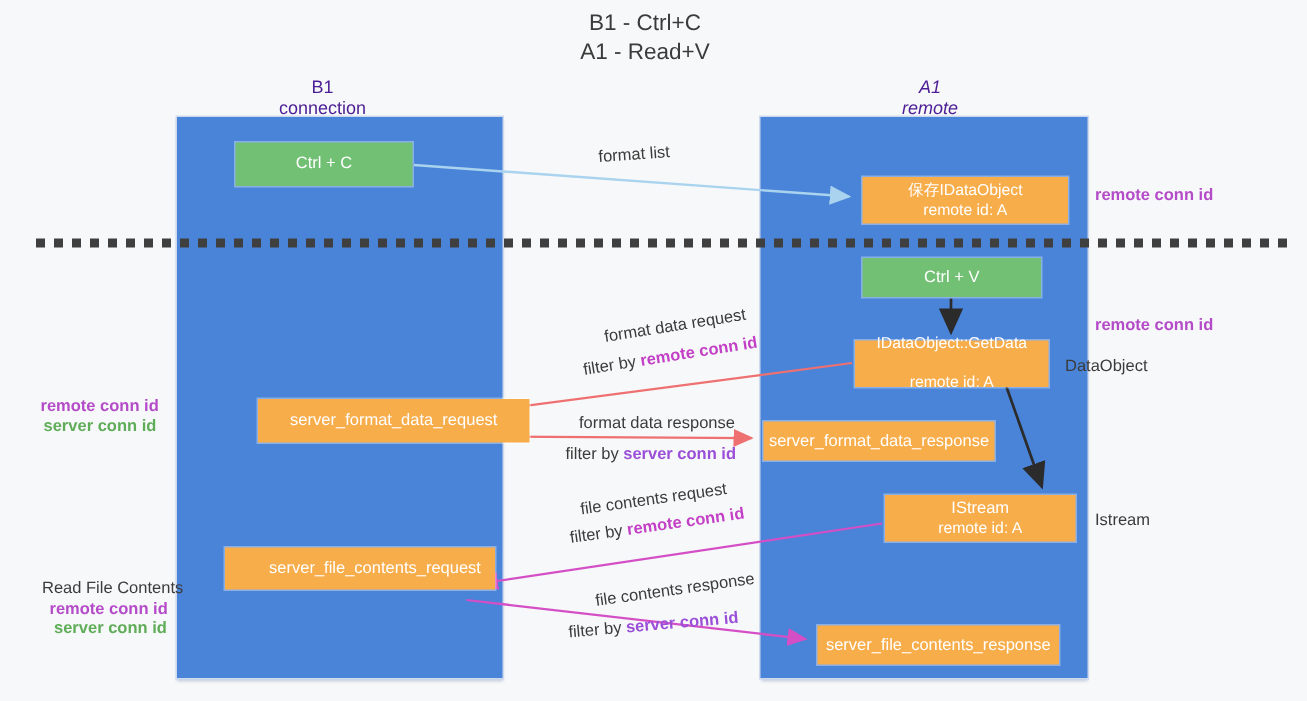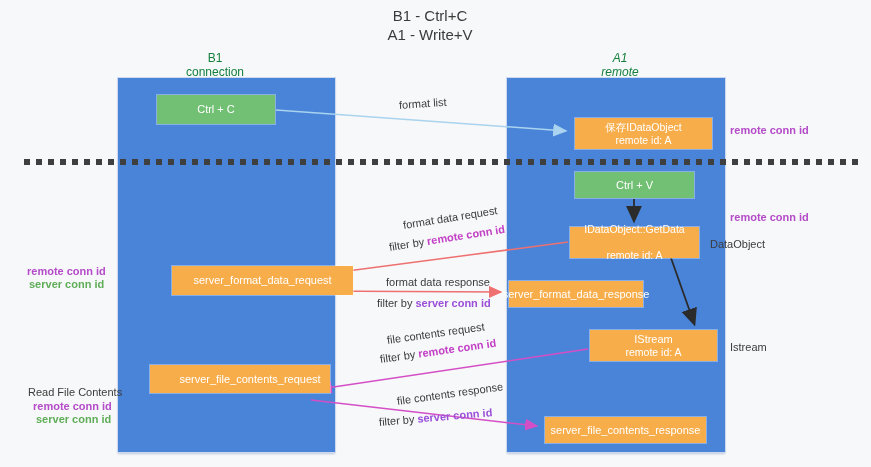--- a/index.html
+++ b/index.html
@@ -3,21 +3,21 @@
 <meta charset="utf-8">
 <style>
   html,body{margin:0;padding:0;}
   body{background:#f7f8f9;font-family:"Liberation Sans",sans-serif;}
   .canvas{position:relative;width:871px;height:467px;background:#f7f8f9;overflow:hidden;}
 
   .title{position:absolute;left:300px;top:6px;width:260px;text-align:center;
          font-size:15px;line-height:19px;color:#3b3b3b;}
 
   .col-header{position:absolute;width:130px;text-align:center;font-size:12px;
-              line-height:14px;color:#15803d;}
+              line-height:14px;color:#4c1d95;}
   .col-header.left{left:150px;top:51px;}
   .col-header.right{left:555px;top:51px;font-style:italic;}
 
   .column{position:absolute;top:78px;height:374px;background:#4a84d9;
           box-shadow:0 0 0 1px #cdd9ef, 0 2px 2px rgba(120,140,180,.45);}
   .column.left{left:118px;width:217px;}
   .column.right{left:507px;width:218px;}
 
   .dashed-line{position:absolute;left:24px;top:159px;width:834px;height:6px;
                background:repeating-linear-gradient(90deg,#3f3f3f 0 6px,transparent 6px 12px);}
@@ -27,21 +27,21 @@
        text-align:center;box-shadow:0 0 0 1px rgba(255,255,255,.35);}
   .box.orange{background:#f8ad4b;}
   .box.green{background:#72c074;}
   .box .l2{font-size:10.5px;text-align:center;}
 
   .b-ctrl-c{left:157px;top:95px;width:118px;height:29px;}
   .b-save{left:575px;top:118px;width:137px;height:31px;font-size:10.5px;}
   .b-ctrl-v{left:575px;top:172px;width:119px;height:26px;}
   .b-getdata{left:570px;top:227px;width:129px;height:31px;font-size:10.5px;gap:13px;}
   .b-freq{left:152px;top:266px;width:181px;height:29px;margin-left:20px;}
-  .b-fresp{left:509px;top:281px;width:134px;height:26px;}
+  .b-fresp{left:509px;top:281px;width:154px;height:26px;}
   .b-istream{left:590px;top:330px;width:127px;height:31px;}
   .b-creq{left:150px;top:365px;width:160px;height:28px;padding-left:20px;}
   .b-cresp{left:545px;top:417px;width:161px;height:26px;}
 
   .slabel{position:absolute;font-size:11px;line-height:13px;color:#3b3b3b;white-space:nowrap;}
   .bold-purple{color:#b44bc8;font-weight:700;}
   .bold-green{color:#5fad58;font-weight:700;}
   .bold-violet{color:#9b4fd9;font-weight:700;}
   .bold-magenta{color:#c23fc6;font-weight:700;}
 
@@ -51,21 +51,21 @@
 
   svg.arrows{position:absolute;left:0;top:0;pointer-events:none;}
 </style>
 </head>
 <body>
 
 <div class="canvas">
 
   <div class="title">
     <div>B1 - Ctrl+C</div>
-    <div>A1 - Write+V</div>
+    <div>A1 - Read+V</div>
   </div>
 
   <div class="col-header left">
     <div>B1</div>
     <div>connection</div>
   </div>
   <div class="col-header right">
     <div>A1</div>
     <div>remote</div>
   </div>

